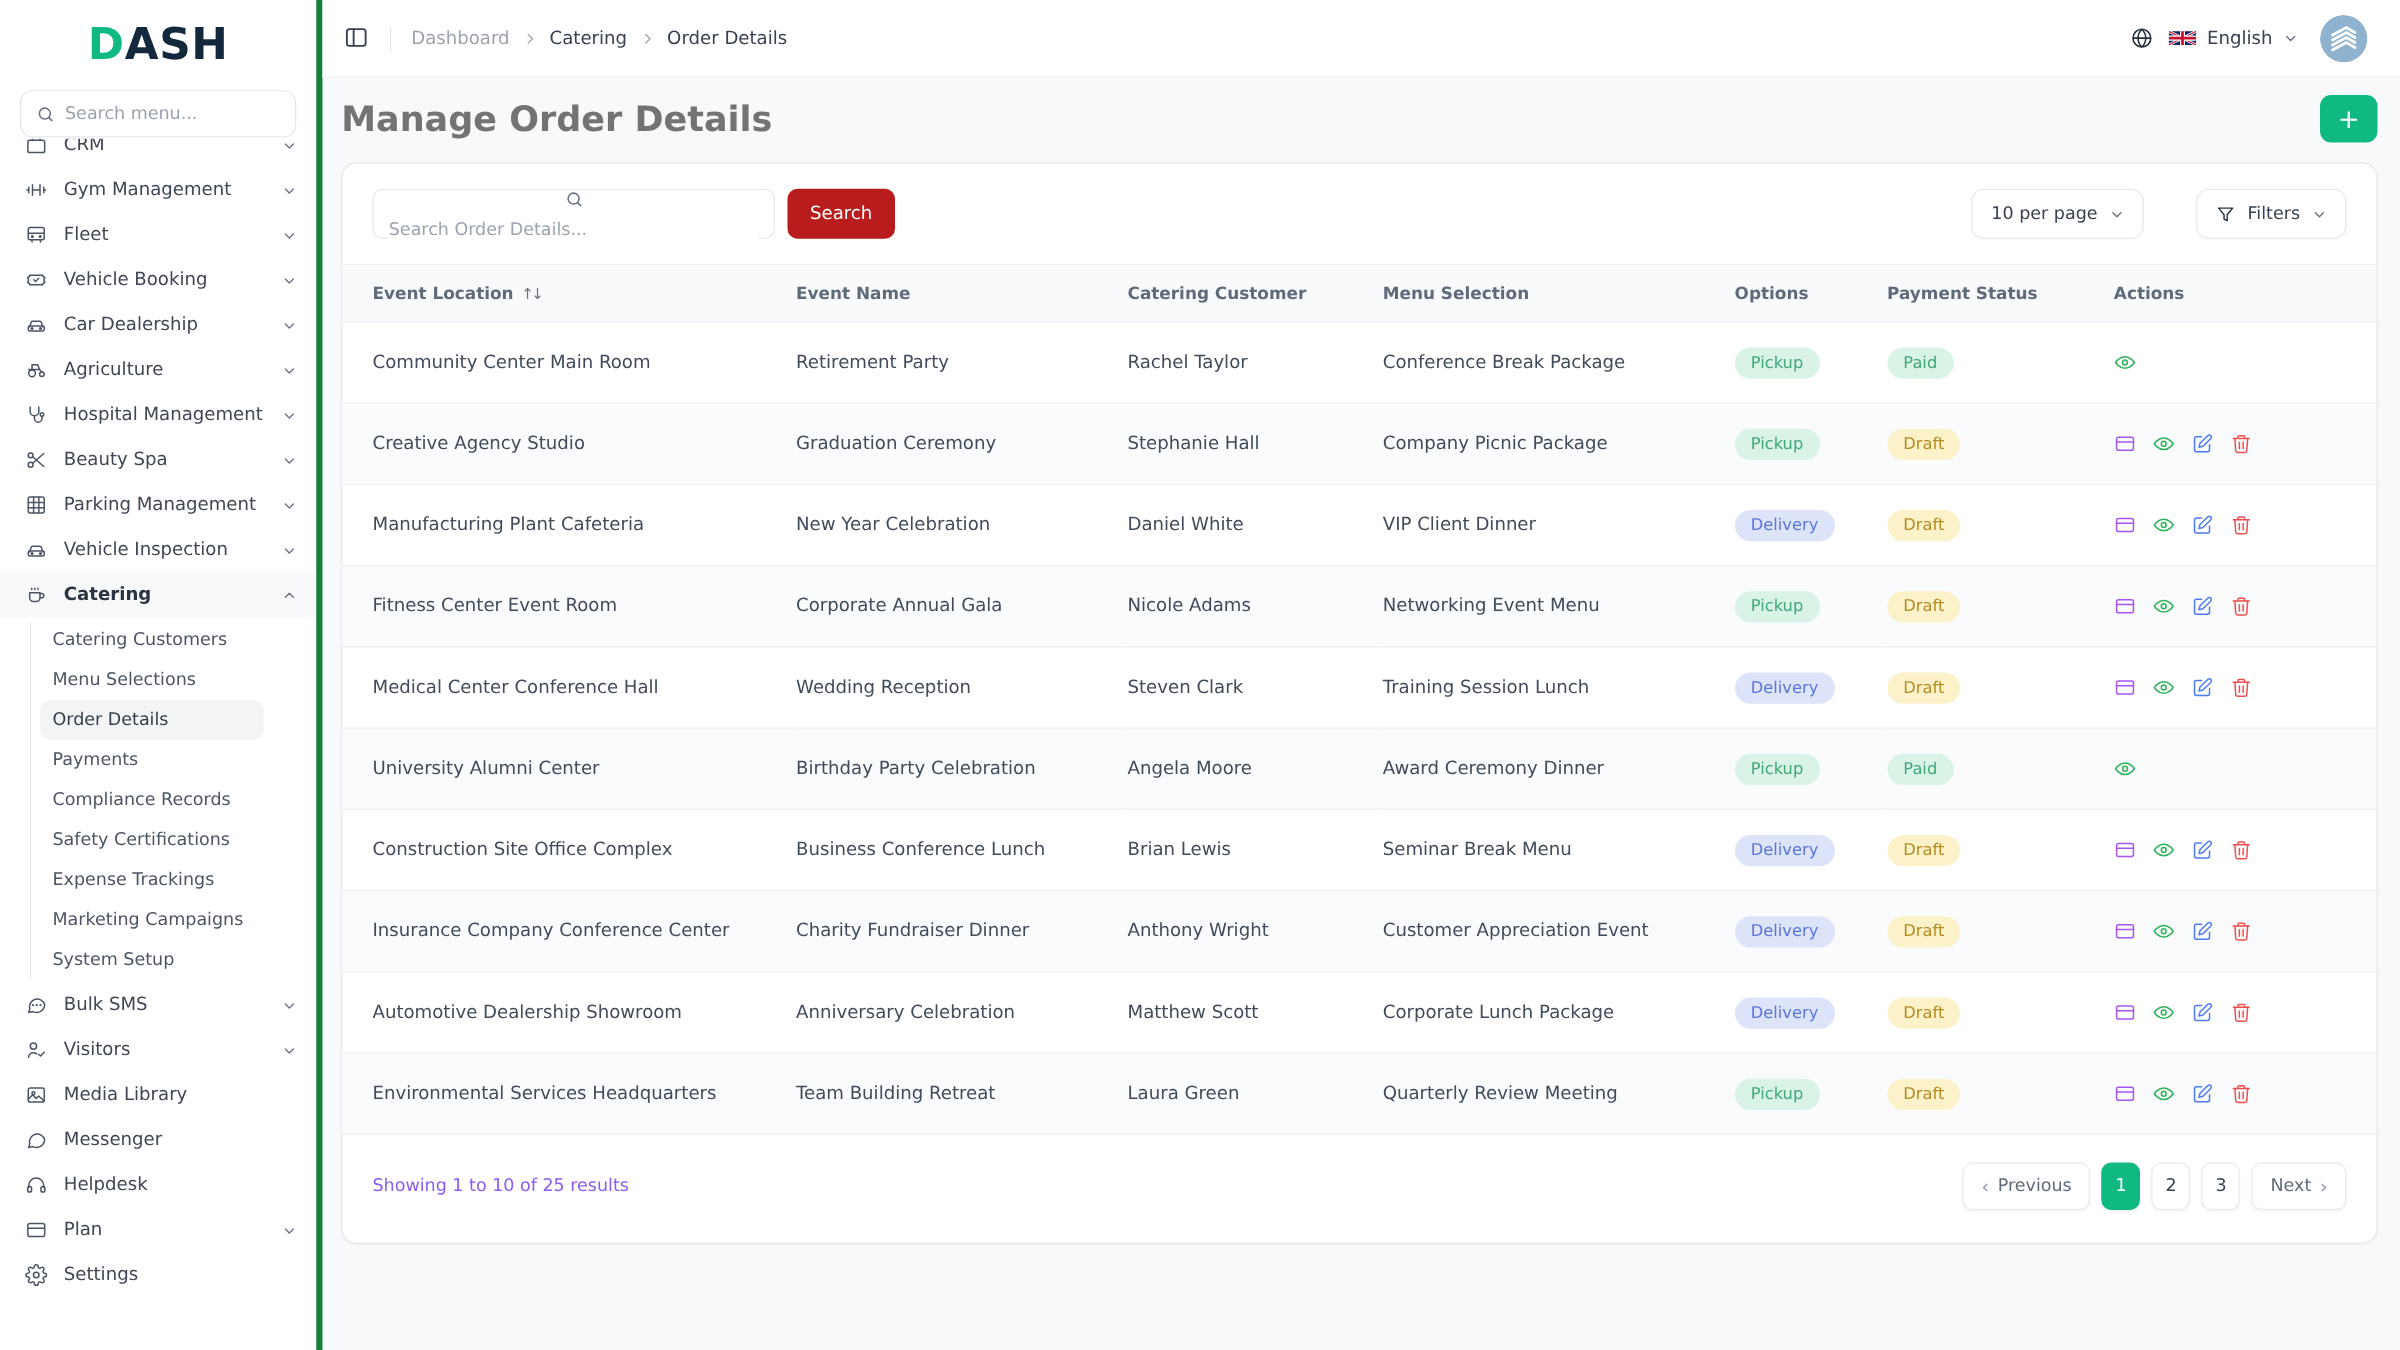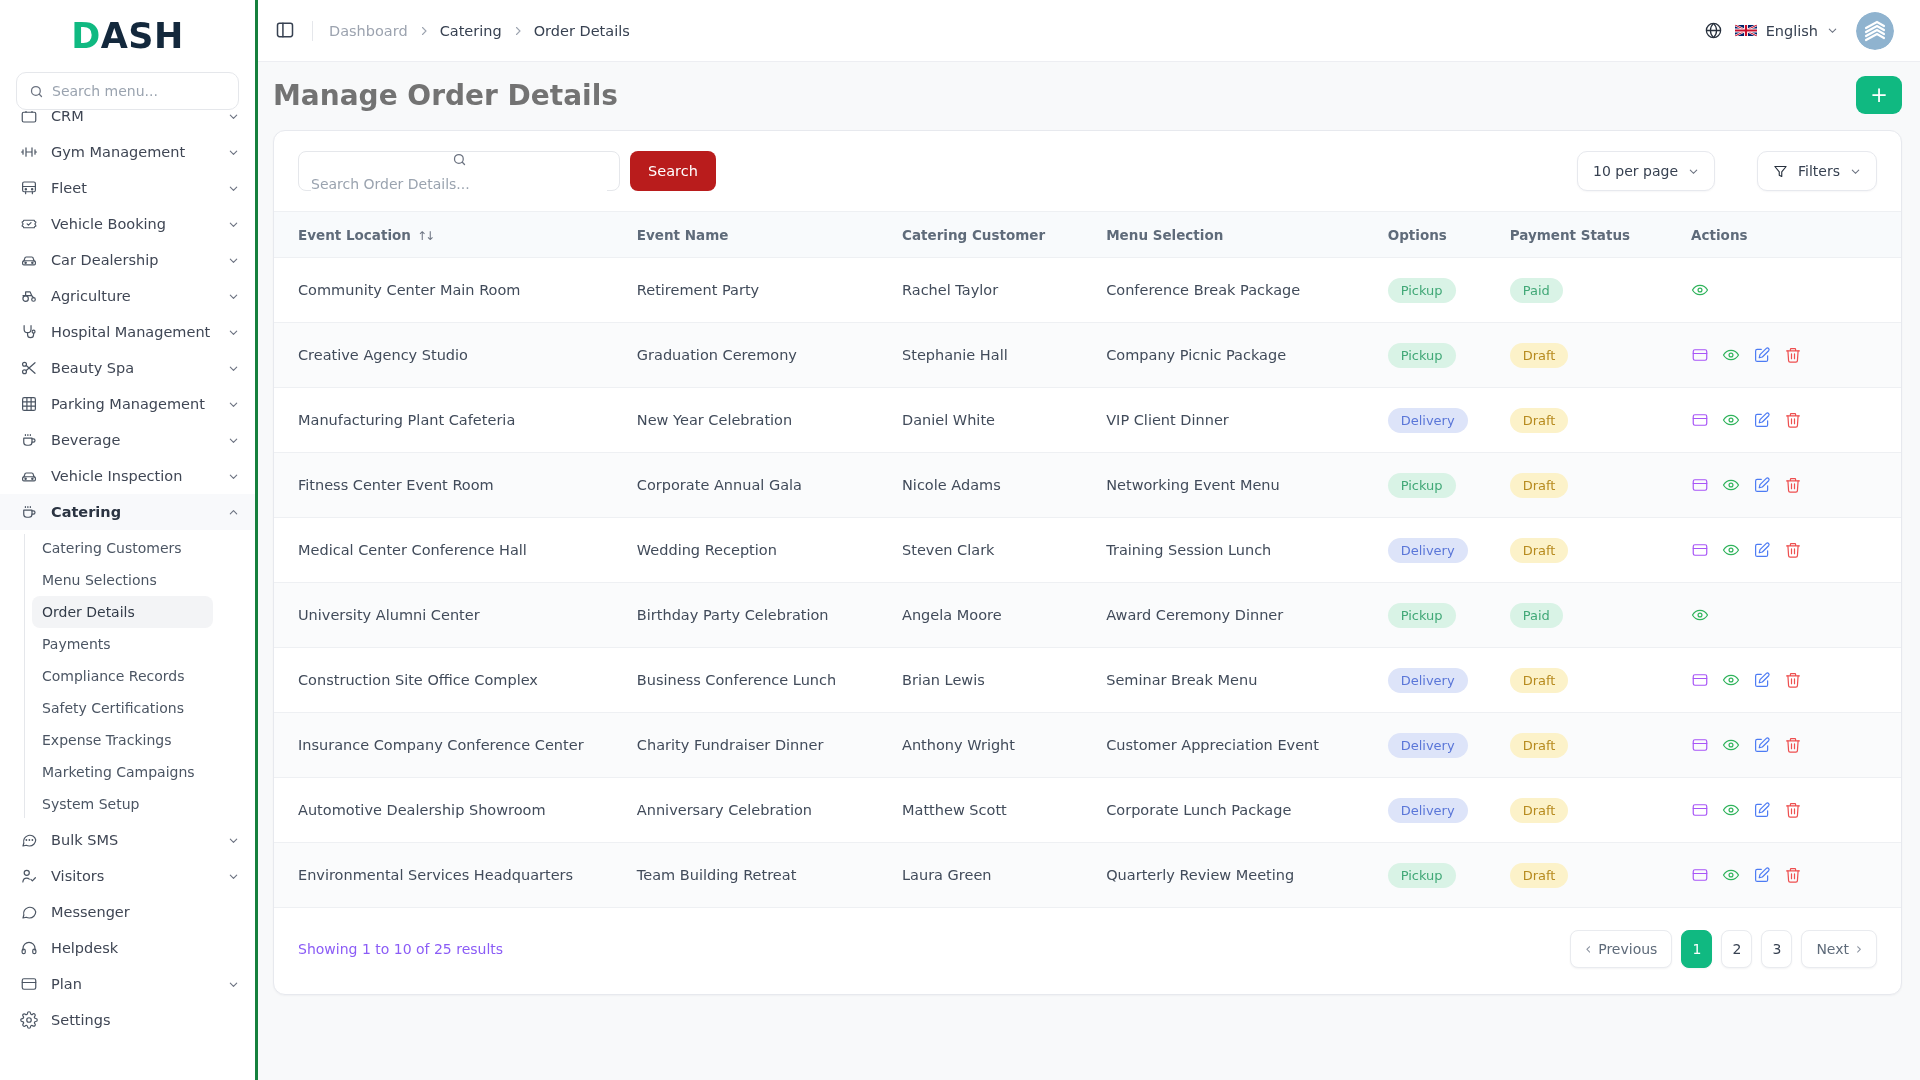--- a/index.html
+++ b/index.html
@@ -1,21 +1,21 @@
 <!DOCTYPE html>
 <html><head>
 <meta charset="utf-8">
 <style>
   * { margin:0; padding:0; box-sizing:border-box; }
   html,body { width:1920px; height:1080px; overflow:hidden; }
   body { font-family:"DejaVu Sans","Liberation Sans",sans-serif; background:#f8f9fa; color:#414b5a; display:flex; }
   .icon { display:inline-block; vertical-align:middle; }
 
   
-  .sidebar { width:258px; min-width:258px; height:100%; background:#fff; border-right:3px solid #15803d; display:flex; flex-direction:column; }
+  .sidebar { width:258px; min-width:258px; height:100%; background:#fff; border-right:5px solid #15803d; display:flex; flex-direction:column; }
   .logo { text-align:center; padding:16px 0 8px; font-size:35px; font-weight:800; letter-spacing:.5px; color:#13283c; }
   .logo .accent { color:#10b981; }
   .side-search { margin:8px 16px 0; height:38px; border:1px solid #e5e7eb; border-radius:10px; display:flex; align-items:center; gap:8px; padding:0 12px; background:#fff; }
   .side-search svg { width:15px; height:15px; color:#6b7280; flex:none; }
   .side-search input { border:none; outline:none; width:100%; font-size:14px; color:#4b5563; font-family:inherit; background:transparent; }
   .side-search input::placeholder { color:#9aa3af; }
   .nav { flex:1; overflow:hidden; margin-top:1px; }
   .nav-item { height:36px; display:flex; align-items:center; gap:13px; padding:0 16px 0 20px; font-size:14.5px; color:#3f4654; cursor:pointer; }
   .nav-item:first-child { margin-top:-13px; }
   .nav-item .icon { width:18px; height:18px; color:#4b5563; flex:none; }
@@ -194,31 +194,20 @@
           <rect x="3.5" y="3.5" width="17" height="17" rx="2"></rect>
           <path d="M3.5 9.2h17M3.5 14.8h17M9.2 3.5v17M14.8 3.5v17"></path>
         </svg>
         <span class="nav-label">Parking Management</span>
         <svg class="chev" viewBox="0 0 24 24" fill="none" stroke="currentColor" stroke-width="1.6" stroke-linecap="round" stroke-linejoin="round">
           <path d="M5 9l7 7 7-7" stroke-width="2.4"></path>
         </svg>
       </div>
       <div class="nav-item">
         <svg class="icon" viewBox="0 0 24 24" fill="none" stroke="currentColor" stroke-width="1.6" stroke-linecap="round" stroke-linejoin="round">
-          <path d="M5 9.5h11v5.5a4 4 0 0 1-4 4H9a4 4 0 0 1-4-4z"></path>
-          <path d="M16 10.5h1.8a2.2 2.2 0 0 1 0 4.4H16"></path>
-          <path d="M7.2 6V4.8M10.5 6V4.8M13.8 6V4.8"></path>
-        </svg>
-        <span class="nav-label">Beverage</span>
-        <svg class="chev" viewBox="0 0 24 24" fill="none" stroke="currentColor" stroke-width="1.6" stroke-linecap="round" stroke-linejoin="round">
-          <path d="M5 9l7 7 7-7" stroke-width="2.4"></path>
-        </svg>
-      </div>
-      <div class="nav-item">
-        <svg class="icon" viewBox="0 0 24 24" fill="none" stroke="currentColor" stroke-width="1.6" stroke-linecap="round" stroke-linejoin="round">
           <path d="M5 14l1.4-4.4A2 2 0 0 1 8.3 8h7.4a2 2 0 0 1 1.9 1.6L19 14"></path>
           <rect x="3.5" y="13" width="17" height="5.5" rx="1.6"></rect>
           <circle cx="7.5" cy="15.7" r=".9"></circle>
           <circle cx="16.5" cy="15.7" r=".9"></circle>
         </svg>
         <span class="nav-label">Vehicle Inspection</span>
         <svg class="chev" viewBox="0 0 24 24" fill="none" stroke="currentColor" stroke-width="1.6" stroke-linecap="round" stroke-linejoin="round">
           <path d="M5 9l7 7 7-7" stroke-width="2.4"></path>
         </svg>
       </div>
@@ -275,20 +264,28 @@
       <div class="nav-item">
         <svg class="icon" viewBox="0 0 24 24" fill="none" stroke="currentColor" stroke-width="1.6" stroke-linecap="round" stroke-linejoin="round">
           <circle cx="9" cy="7.8" r="3.4"></circle>
           <path d="M3.8 20c.3-3.1 2.5-5.2 5.2-5.2 1.3 0 2.5.5 3.4 1.3"></path>
           <path d="M14.5 16.5l2 2 4-4.2"></path>
         </svg>
         <span class="nav-label">Visitors</span>
         <svg class="chev" viewBox="0 0 24 24" fill="none" stroke="currentColor" stroke-width="1.6" stroke-linecap="round" stroke-linejoin="round">
           <path d="M5 9l7 7 7-7" stroke-width="2.4"></path>
         </svg>
+      </div>
+      <div class="nav-item">
+        <svg class="icon" viewBox="0 0 24 24" fill="none" stroke="currentColor" stroke-width="1.6" stroke-linecap="round" stroke-linejoin="round">
+          <rect x="3.5" y="4.5" width="17" height="15" rx="2"></rect>
+          <circle cx="9" cy="10" r="1.6"></circle>
+          <path d="M3.5 16.5l4.7-4.7 3.8 3.8 2.6-2.6 5.9 5.5"></path>
+        </svg>
+        <span class="nav-label">Media Library</span>
       </div>
       <div class="nav-item">
         <svg class="icon" viewBox="0 0 24 24" fill="none" stroke="currentColor" stroke-width="1.6" stroke-linecap="round" stroke-linejoin="round">
           <path d="M21 11.8a8.4 8.4 0 0 1-8.5 8.2c-1.5 0-3-.4-4.2-1L4 20l1.1-4A8.2 8.2 0 1 1 21 11.8z"></path>
         </svg>
         <span class="nav-label">Messenger</span>
       </div>
       <div class="nav-item">
         <svg class="icon" viewBox="0 0 24 24" fill="none" stroke="currentColor" stroke-width="1.6" stroke-linecap="round" stroke-linejoin="round">
           <path d="M4 15v-2.5a8 8 0 0 1 16 0V15"></path>

